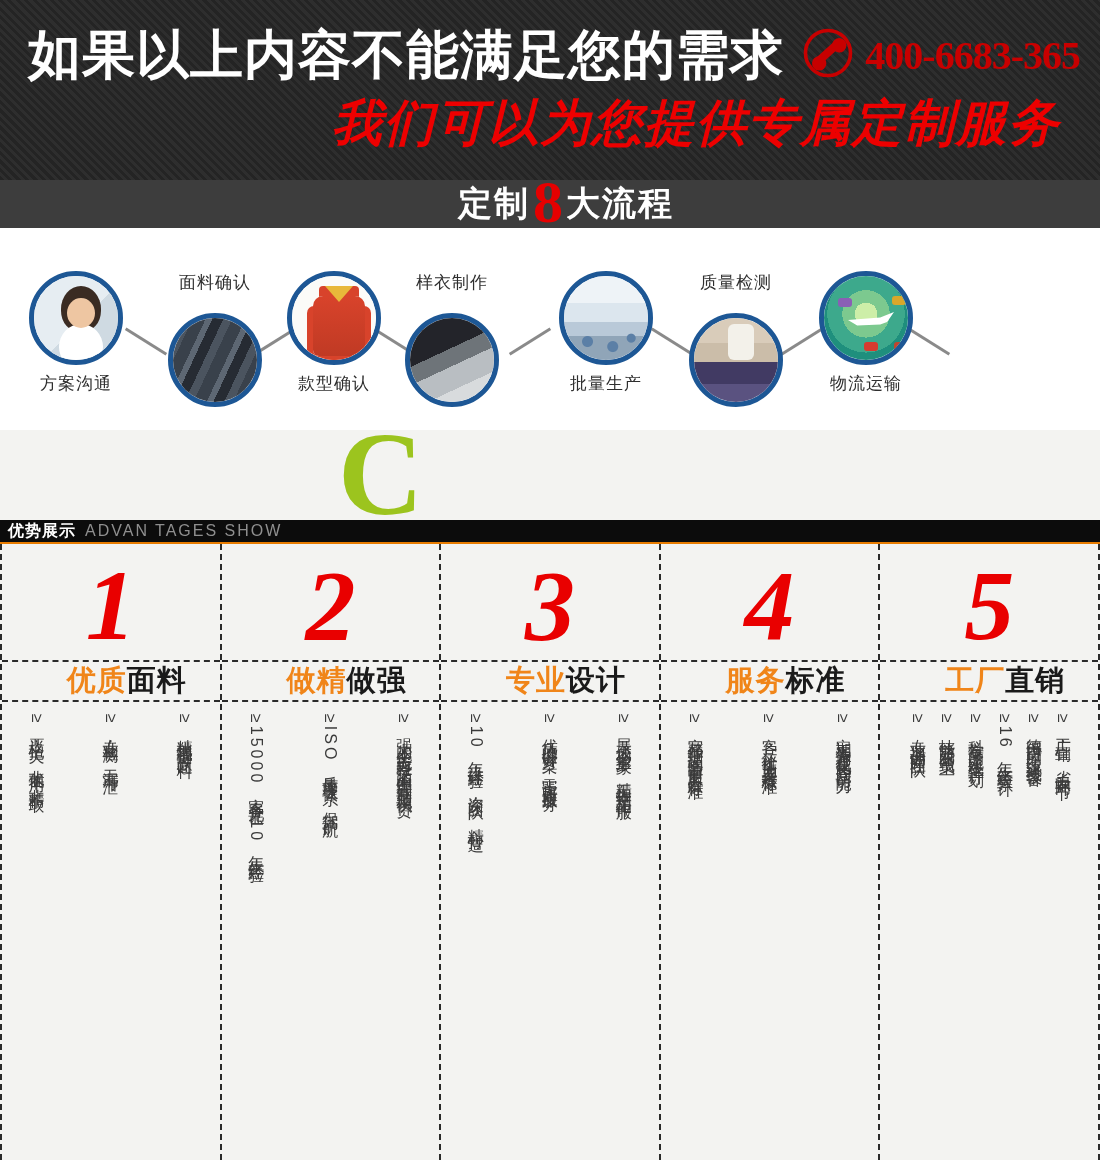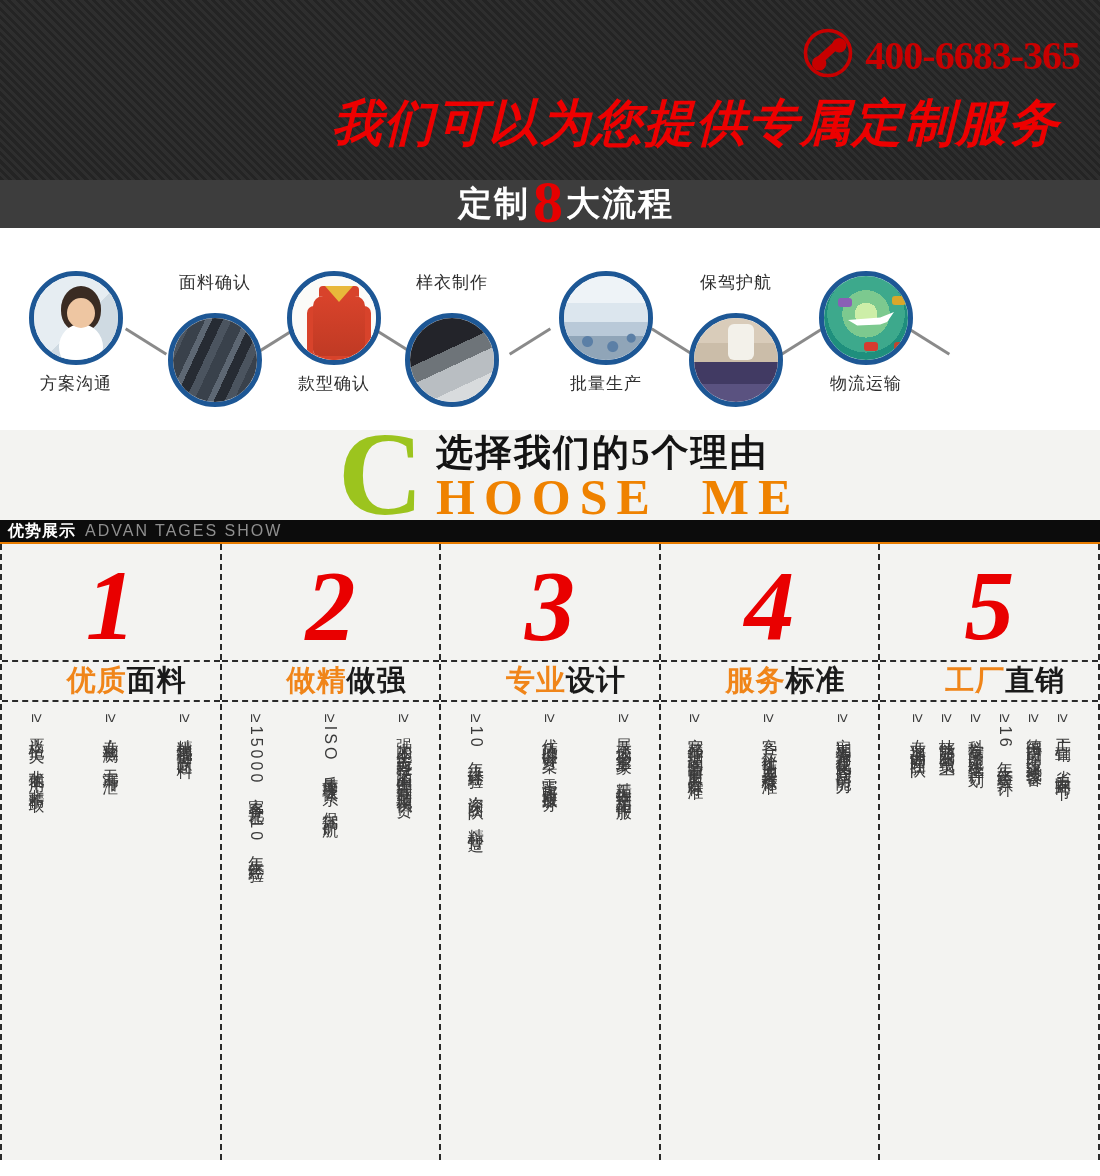--- a/index.html
+++ b/index.html
@@ -143,20 +143,21 @@
 
   .footer-strip { height:16px; background:#ffffff; }
 </style>
 </head>
 <body>
 
 <div class="page">
 
   <header class="banner">
     <div class="banner-main">
+      <div class="headline-top">如果以上内容不能满足您的需求</div>
       <div class="phone-wrap">
         <span>
           <svg viewBox="0 0 60 60" width="54" height="54" aria-hidden="true">
             <circle cx="30" cy="30" r="25" fill="none" stroke="#c80000" stroke-width="4"></circle>
             <g transform="rotate(-42 30 30)">
               <rect x="11" y="25" width="38" height="9" rx="4.5" fill="#c80000"></rect>
               <circle cx="15" cy="32" r="8" fill="#c80000"></circle>
               <circle cx="45" cy="32" r="8" fill="#c80000"></circle>
             </g>
           </svg>
@@ -210,37 +211,33 @@
         <div class="step pos-up">
     <div class="circle">
       <div class="photo icon-factory-photo"></div>
     </div>
     <div class="step-label">批量生产</div>
   </div>
         <div class="step pos-down">
     <div class="circle">
       <div class="photo icon-inspection-photo"></div>
     </div>
-    <div class="step-label">保驾护航</div>
+    <div class="step-label">质量检测</div>
   </div>
         <div class="step pos-up">
     <div class="circle">
       <div class="photo icon-globe-photo"></div>
     </div>
     <div class="step-label">物流运输</div>
   </div>
       </div>
   </section>
 
   <section class="choose">
     <div class="choose-c">C</div>
-    <div class="choose-lines">
-      <div class="choose-cn">选择我们的5个理由</div>
-      <div class="choose-en">HOOSE  ME</div>
-    </div>
   </section>
 
   <div class="adv-bar">
     <span class="adv-cn">优势展示</span>
     <span class="adv-en">ADVAN TAGES SHOW</span>
   </div>
 
   <section class="reasons">
       <div class="reason-col">
     <div class="number">1</div>

